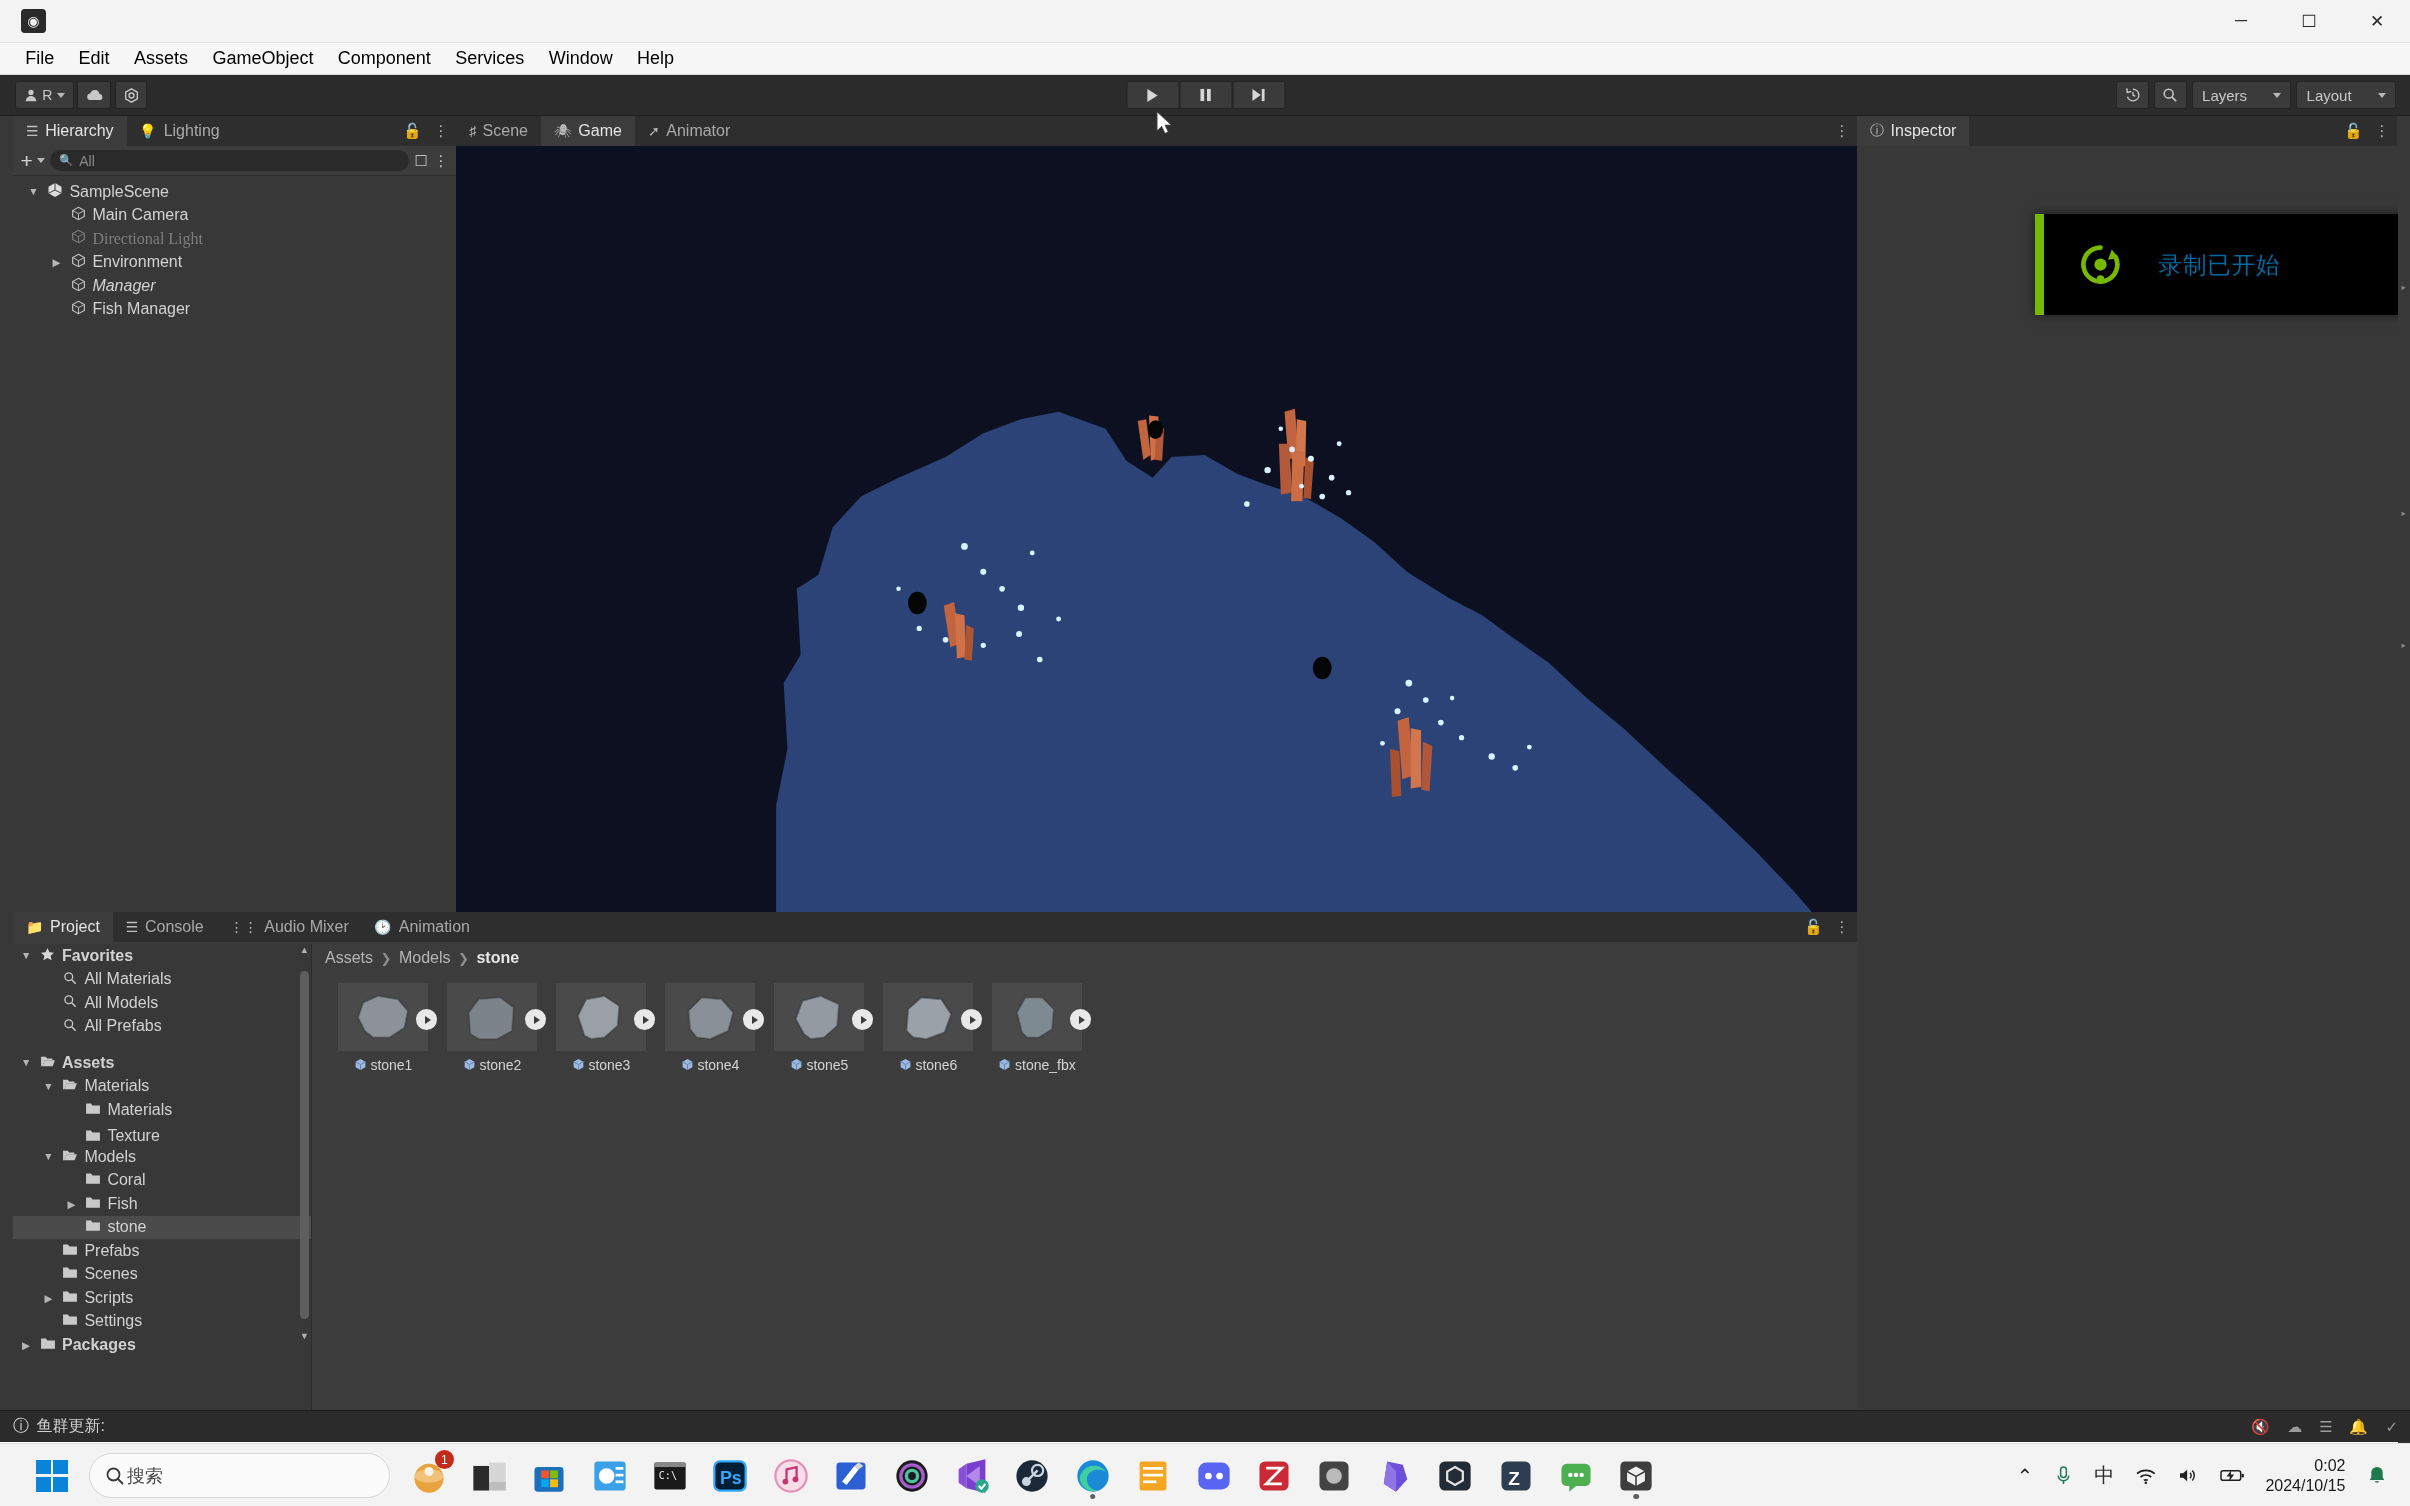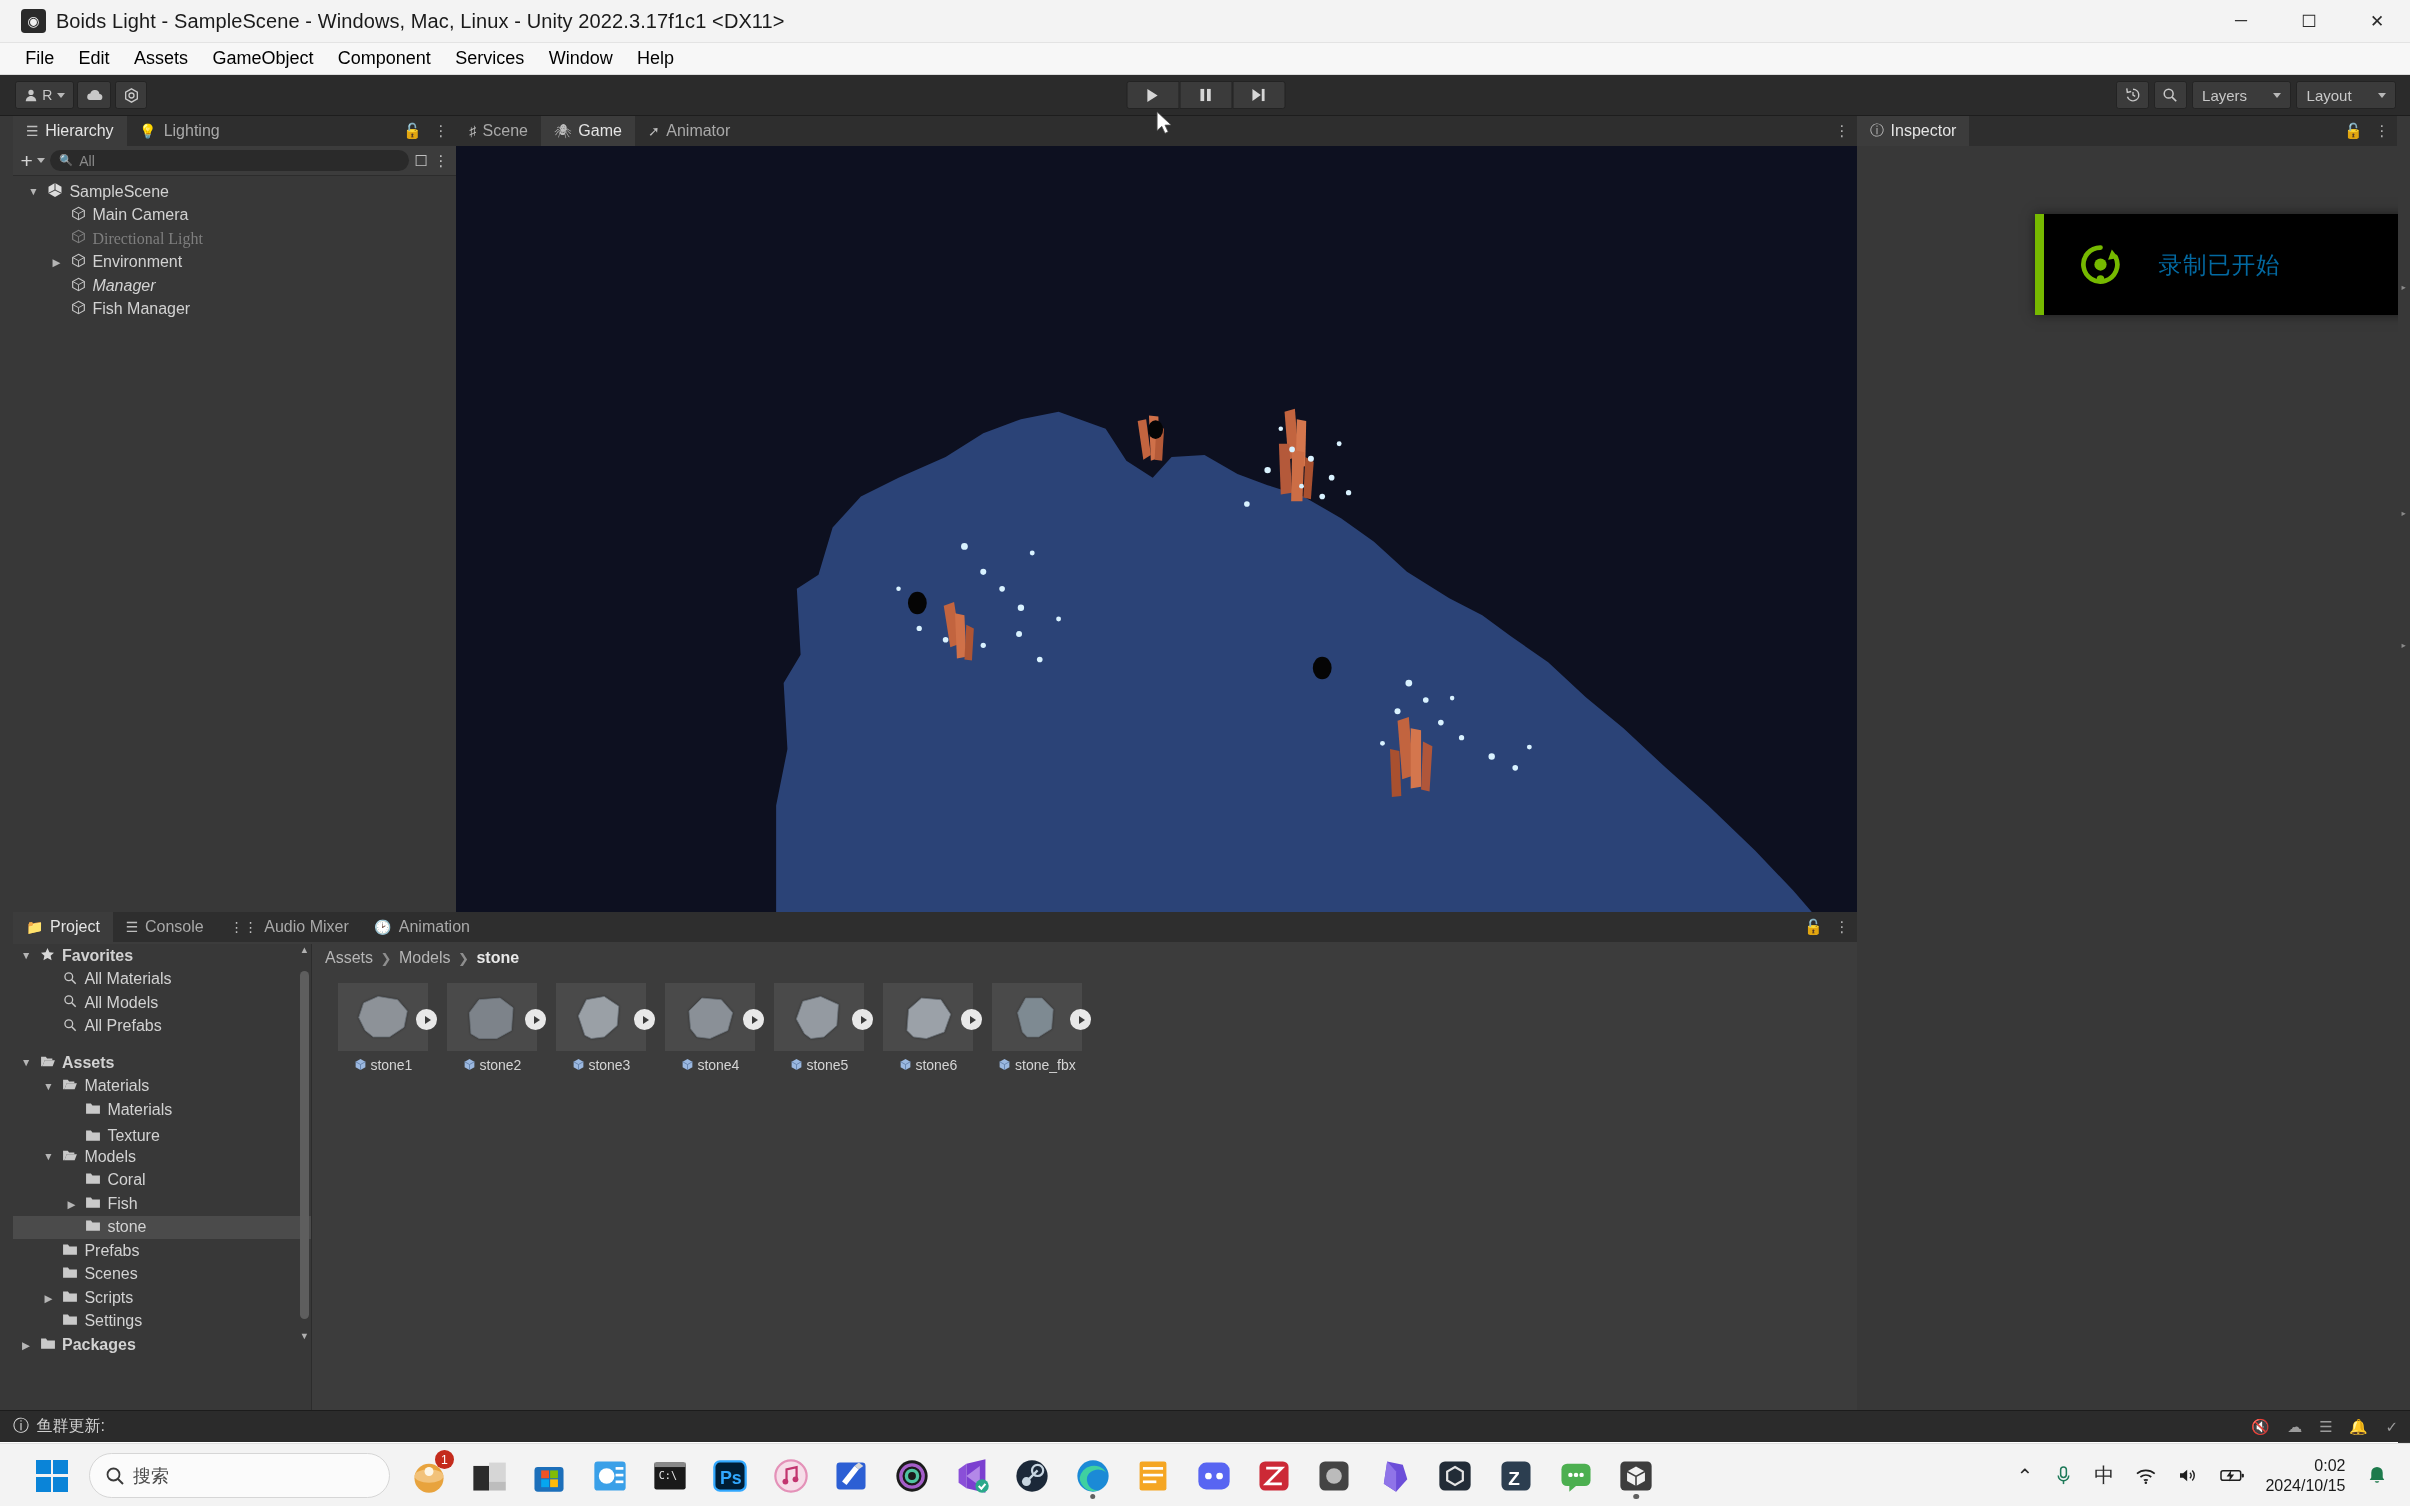--- a/index.html
+++ b/index.html
@@ -253,21 +253,21 @@
     border-top: 0.9px solid #e0e0e0;
   }
   .tb-start {
     width: 32px; height: 32px; margin-left: 36px;
     display: grid; grid-template-columns: 1fr 1fr; grid-template-rows: 1fr 1fr; gap: 2.8px;
   }
   .tb-start i { background: #0a84d8; display: block; }
   .tb-search {
     margin-left: 21px; width: 301px; height: 45px; border-radius: 22.6px;
     background: #fbfbfb; border: 0.9px solid #d6d6d6;
-    display: flex; align-items: center; padding: 0 15px; gap: 8px;
+    display: flex; align-items: center; padding: 0 15px; gap: 2px;
   }
   .tb-search-txt { font-size: 18px; color: #4a4a4a; }
   .tb-icons { display: flex; align-items: center; gap: 9.4px; margin-left: 13px; }
   .tb-app {
     width: 51px; height: 51px; border-radius: 7.5px;
     display: flex; align-items: center; justify-content: center; position: relative;
   }
   .tb-app .dot {
     position: absolute; bottom: 1.9px; left: 50%; transform: translateX(-50%);
     width: 5.6px; height: 5.6px; border-radius: 50%; background: #606060;
@@ -284,21 +284,20 @@
   
   .cursor { position: absolute; left: 1156px; top: 111px; width: 19px; height: 26px; }
 </style>
 </head>
 <body>
 
 <div id="app">
 
   <div class="titlebar">
     <div class="title-icon">◉</div>
-    <div class="title-text">Boids Light - SampleScene - Windows, Mac, Linux - Unity 2022.3.17f1c1 &lt;DX11&gt;</div>
     <div class="win-btns">
       <div class="win-btn">─</div>
       <div class="win-btn">☐</div>
       <div class="win-btn close-btn">✕</div>
     </div>
   </div>
 
   <div class="menubar">
     <div class="menu-item">File</div>
     <div class="menu-item">Edit</div>

